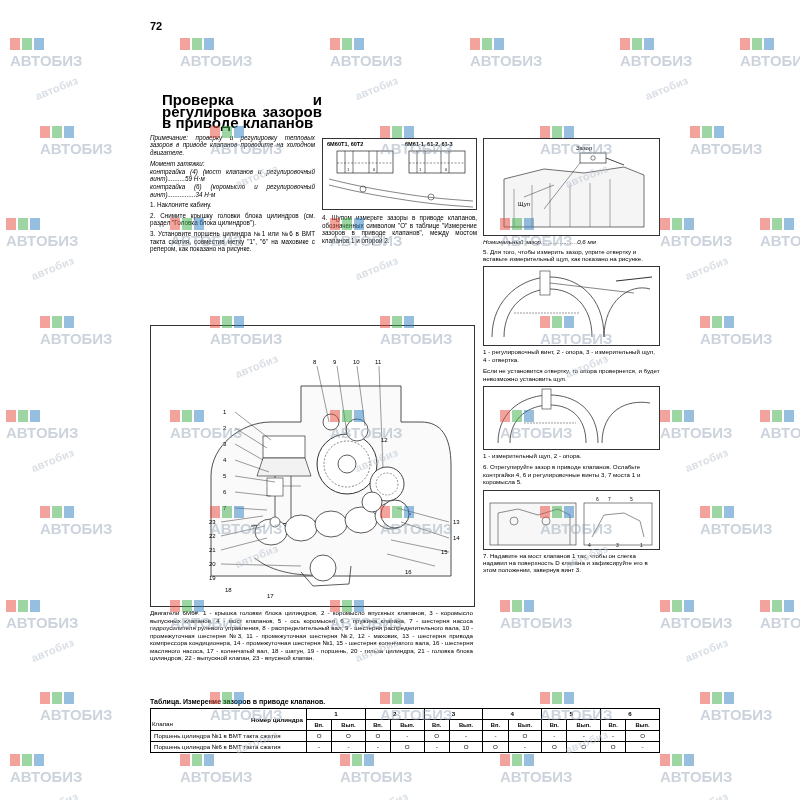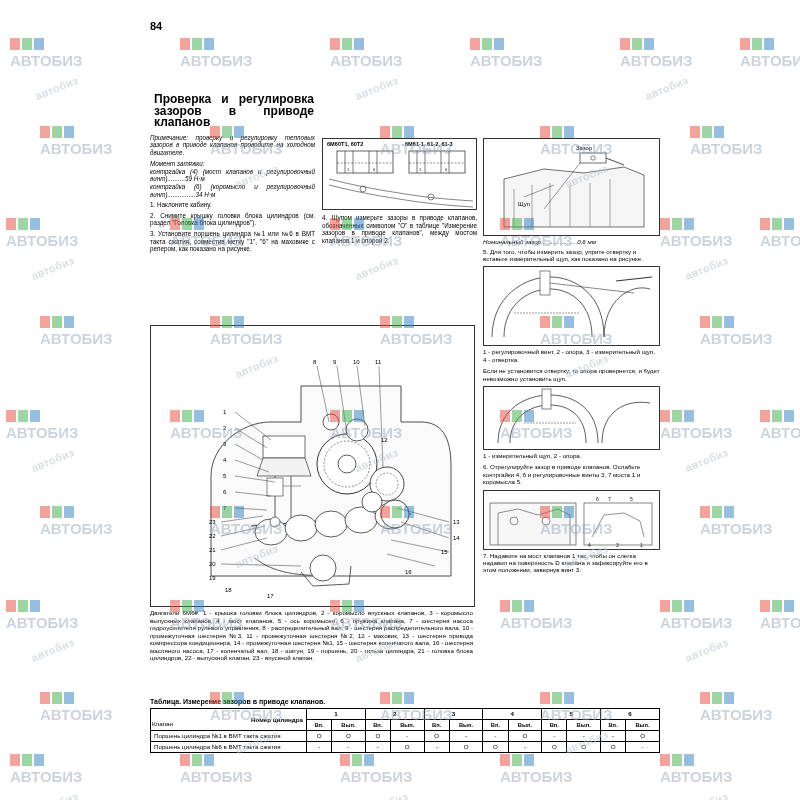--- a/index.html
+++ b/index.html
@@ -49,21 +49,21 @@
   #page{
     position:absolute;left:150px;top:20px;width:510px;height:760px;
     z-index:2;
   }
   .pgnum{font-size:11px;font-weight:bold;margin:0 0 8px 0;}
   h1.title{
     font-size:17px;line-height:20px;font-weight:bold;margin:0 0 10px 0;
     letter-spacing:-.2px;
   }
   h2.sub{
-    font-size:12px;line-height:11.5px;font-weight:bold;margin:0 0 5px 4px;
+    font-size:15px;line-height:11.5px;font-weight:bold;margin:0 0 5px 12px;
     width:160px;
   }
   .col-left{
     position:absolute;left:0;top:74px;width:165px;
     font-size:6.3px;line-height:7.6px;text-align:justify;
   }
   .note{font-style:italic;}
   .torque-title{font-style:italic;margin-top:4px;}
   .torque{font-style:italic;}
   .steps p{margin:3px 0 0 0;}
@@ -420,21 +420,21 @@
       <i class="c1"></i>
       <i class="c2"></i>
       <i class="c3"></i>
     </div>
     <div class="wmbig" style="left: 660px; top: 768px;">АВТОБИЗ</div>
     <div class="wm" style="left: 684px; top: 798px;">автобиз</div>
   </div>
 
 <div id="page">
 
-  <div class="pgnum">84</div>
+  <div class="pgnum">72</div>
 
   <div class="col-left">
     <h2 class="sub">Проверка и регулировка зазоров в приводе клапанов</h2>
     <div class="note">Примечание: проверку и регулировку тепловых зазоров в приводе клапанов проводите на холодном двигателе.</div>
     <div class="torque-title">Момент затяжки:</div>
     <div class="torque">контргайка (4) (мост клапанов и регулировочный винт)..........59 Н·м</div>
     <div class="torque">контргайка (6) (коромысло и регулировочный винт)................34 Н·м</div>
     <div class="steps">
       <p>1. Наклоните кабину.</p>
       <p>2. Снимите крышку головки блока цилиндров (см. раздел "Головка блока цилиндров").</p>

